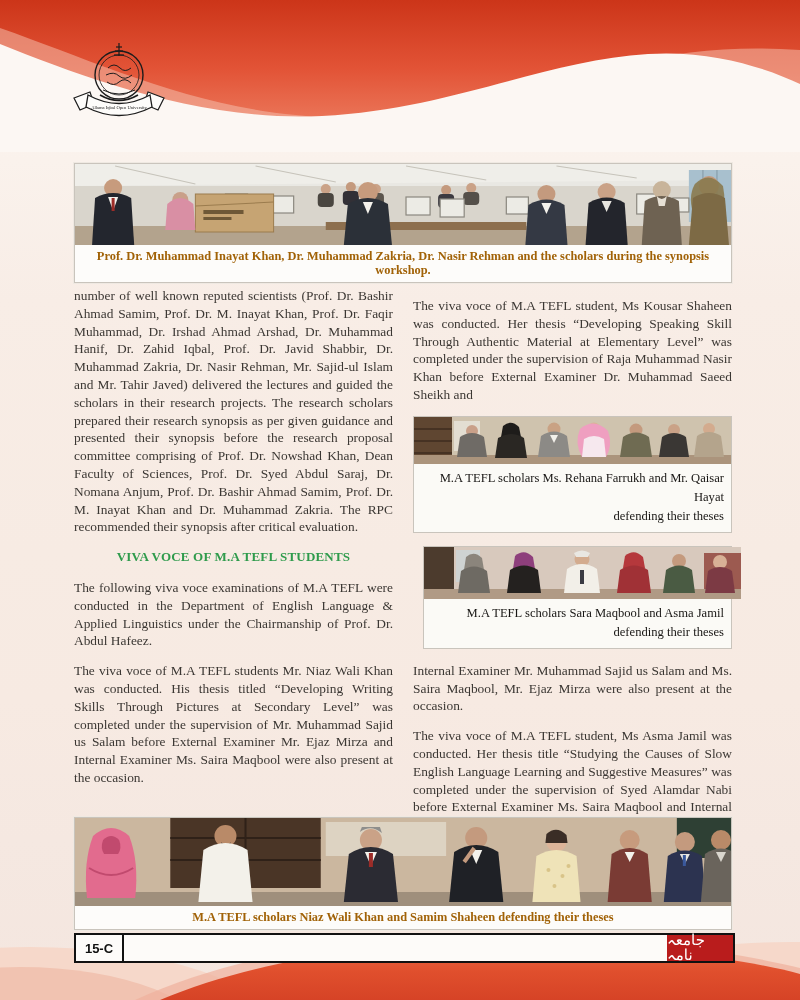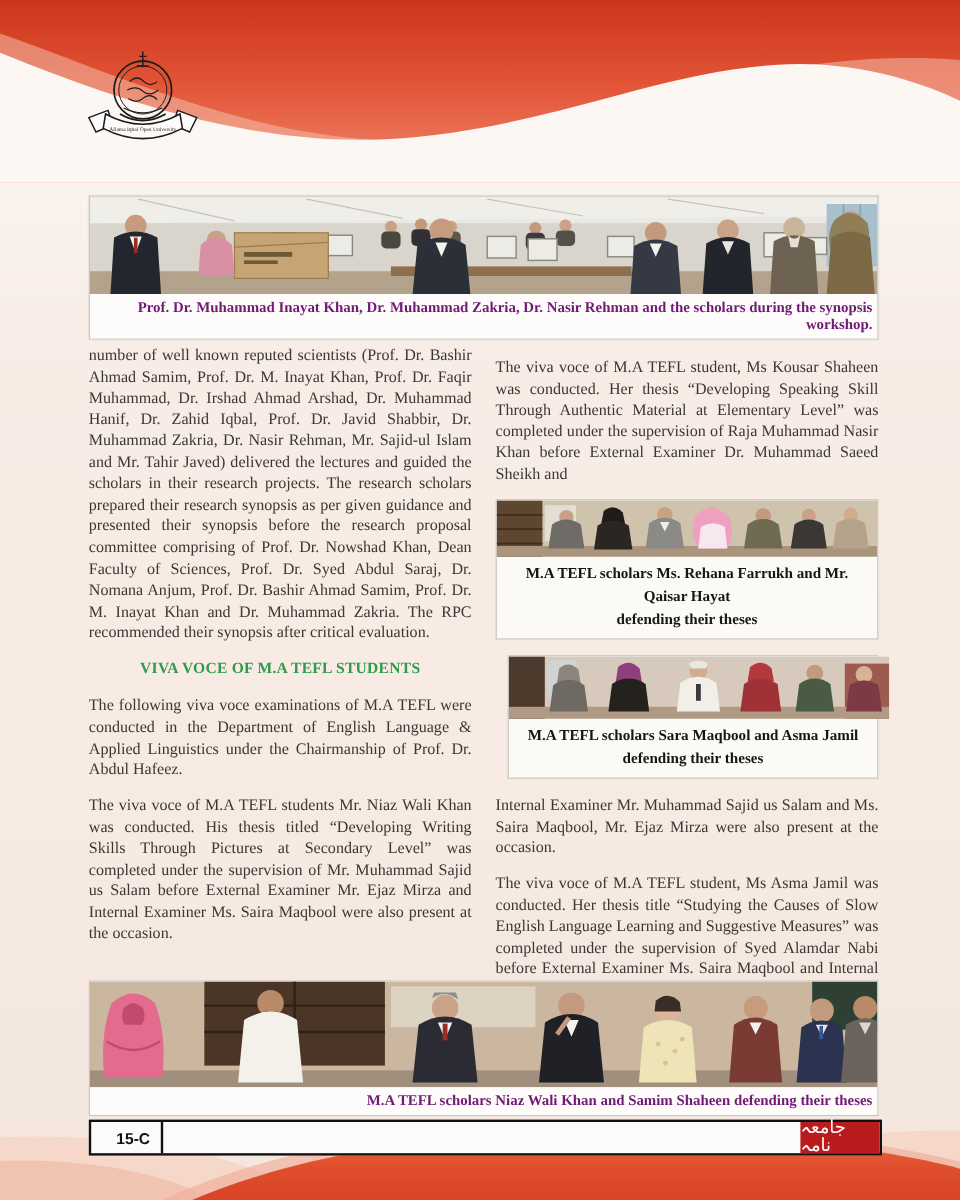--- a/index.html
+++ b/index.html
@@ -7,41 +7,41 @@
     position:relative;width:800px;height:1000px;overflow:hidden;
     background:linear-gradient(180deg,#fcf7f3 0%,#faf2ec 16%,#f8ede6 30%,#f7ebe3 55%,#f7eae2 70%,#f5e8e1 84%,#f4e6df 100%);
     font-family:"Liberation Serif", serif;
   }
   svg{display:block;}
   .hdr{position:absolute;top:0;left:0;}
   .logo{position:absolute;top:40px;left:60px;}
   .photo-frame{position:absolute;background:#fdfcfa;border:1px solid #c9c4bc;box-shadow:0 0 0 1px #efe9e2;}
   .photo-frame svg{width:100%;}
   .cap-center{
-    text-align:right;font-weight:bold;font-size:12.4px;color:#701a75;
+    text-align:center;font-weight:bold;font-size:12.4px;color:#a16207;
     padding:4px 4px 5px 4px;background:#fdfcfa;line-height:14px;
   }
   .top-photo{top:163px;left:74px;width:656px;}
   .bottom-photo{top:817px;left:74px;width:656px;}
   .col{position:absolute;width:319px;font-size:13.4px;line-height:17.8px;
        text-align:justify;color:#3b3733;}
   .col p{margin:0 0 12px 0;}
   .col-left{left:74px;top:287px;}
   .col-right{left:413px;top:297px;}
   .green-head{font-size:13px;font-weight:bold;color:#2f9b4c;text-align:center;
               margin:3px 0 13px 0;letter-spacing:.2px;}
   .side-fig{background:#fbfaf6;border:1px solid #c9c4bc;margin:1px 0 13px 0;}
-  .side-cap{font-weight:bold;font-size:12.6px;color:#181614;line-height:19px;
-            padding:5px 7px 6px 7px;text-align:center;}
+  .side-cap{font-weight:normal;font-size:12.6px;color:#181614;line-height:19px;
+            padding:5px 7px 6px 7px;text-align:right;}
   .footer-bar{
     position:absolute;left:74px;top:933px;width:657px;height:26px;
     display:flex;align-items:stretch;border:2px solid #111;background:#fdfbf9;z-index:5;
   }
   .page-num{width:46px;border-right:2px solid #111;display:flex;align-items:center;justify-content:center;
-            font-family:"Liberation Sans", sans-serif;font-weight:bold;font-size:13px;color:#111;margin-left:12px;}
+            font-family:"Liberation Sans", sans-serif;font-weight:bold;font-size:13px;color:#111;}
   .bar-mid{flex:1;}
   .masthead{width:66px;background:#b91c1c;color:#fff;display:flex;align-items:center;justify-content:center;
             font-size:15px;line-height:1;}
   .bottom-deco{position:absolute;left:0;top:852px;z-index:1;}
 </style>
 </head>
 <body>
 
 <div class="page">
 

